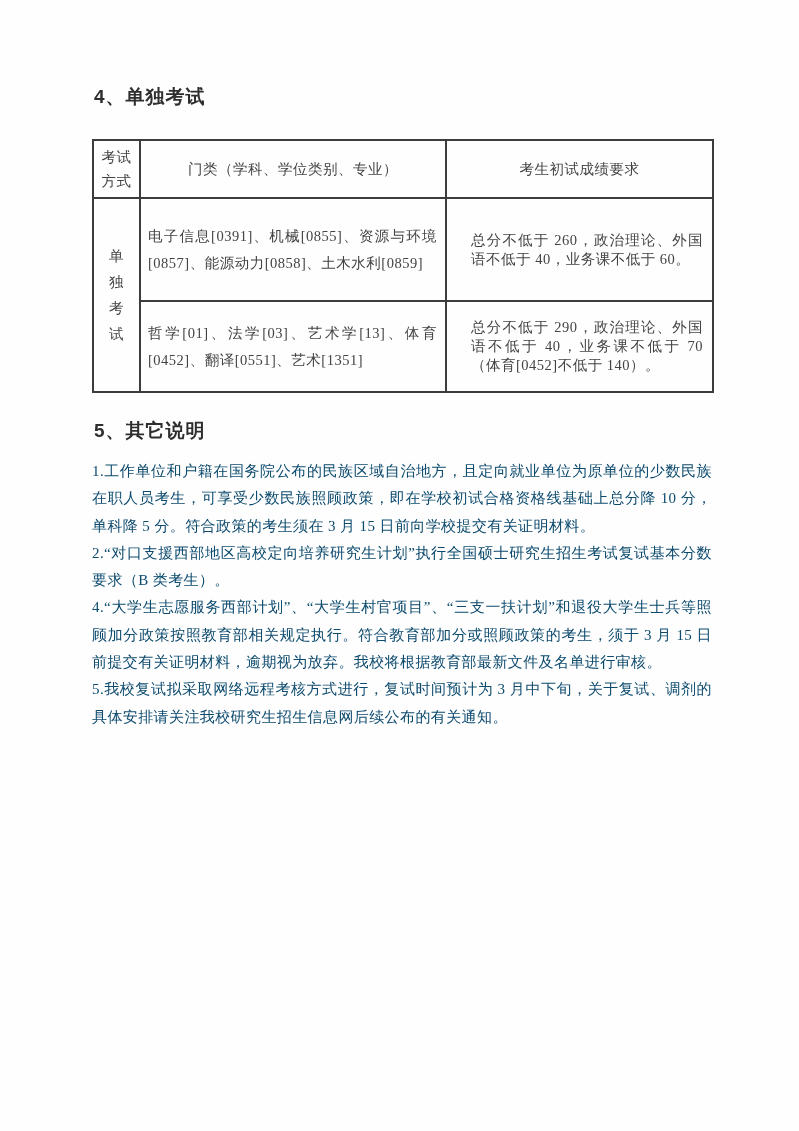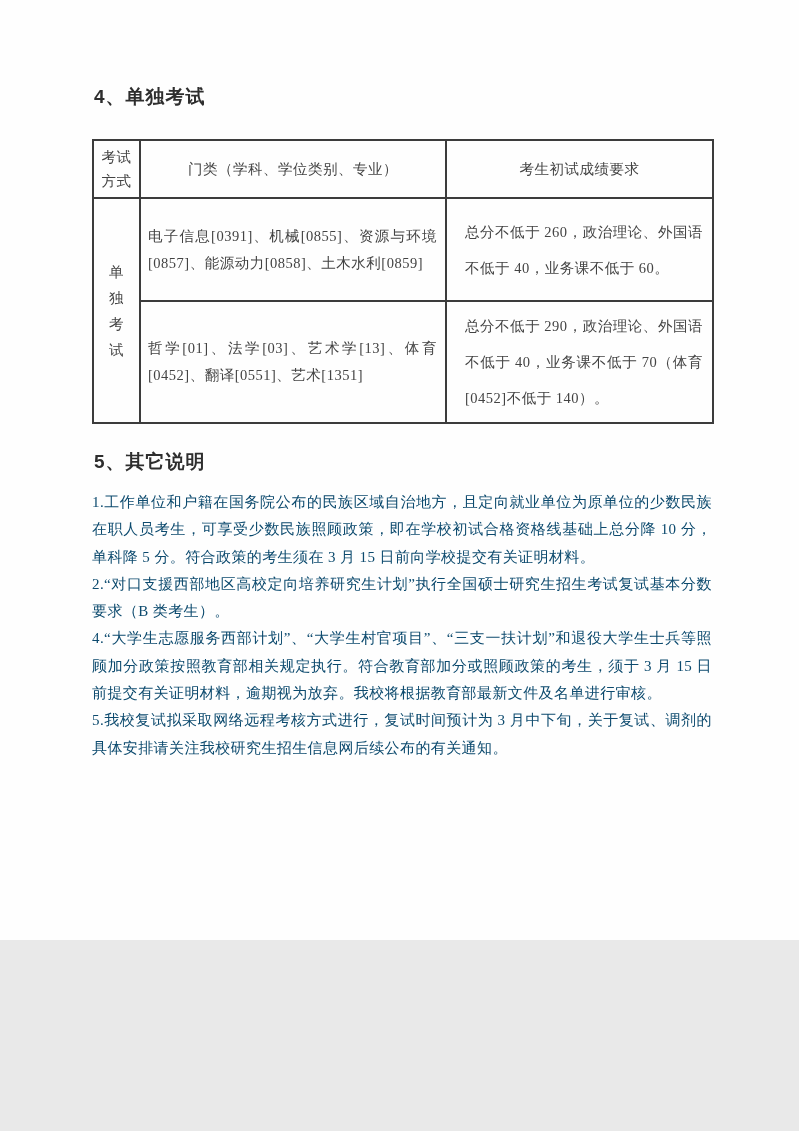--- a/index.html
+++ b/index.html
@@ -1,20 +1,20 @@
 <!DOCTYPE html>
 <html><head>
 <meta charset="utf-8">
 <style>
   html, body { margin: 0; padding: 0; }
   body { background: #e9e9e9; }
   .page {
     position: relative;
     width: 799px;
-    height: 940px;
+    height: 1131px;
     background: #fefefe;
     margin: 0 auto;
     overflow: hidden;
     font-family: "Liberation Serif", "DejaVu Serif", serif;
     color: #3a3a3a;
   }
   .content {
     position: absolute;
     left: 92px;
     top: 84px;
@@ -60,22 +60,22 @@
   }
   td.cat-cell {
     vertical-align: middle;
     text-align: justify;
     line-height: 27px;
     padding: 6px 8px 6px 7px;
   }
   td.req-cell {
     vertical-align: middle;
     text-align: justify;
-    line-height: 36px;
-    padding: 6px 9px 6px 18px;
+    line-height: 19px;
+    padding: 6px 9px 6px 24px;
   }
   tr.row-a td { height: 89px; }
   tr.row-b td { height: 77px; }
   .section-title.second { margin-top: 25px; }
   .notes {
     margin-top: 14px;
     font-size: 15px;
     line-height: 27.3px;
     color: #0c4a6e;
   }

